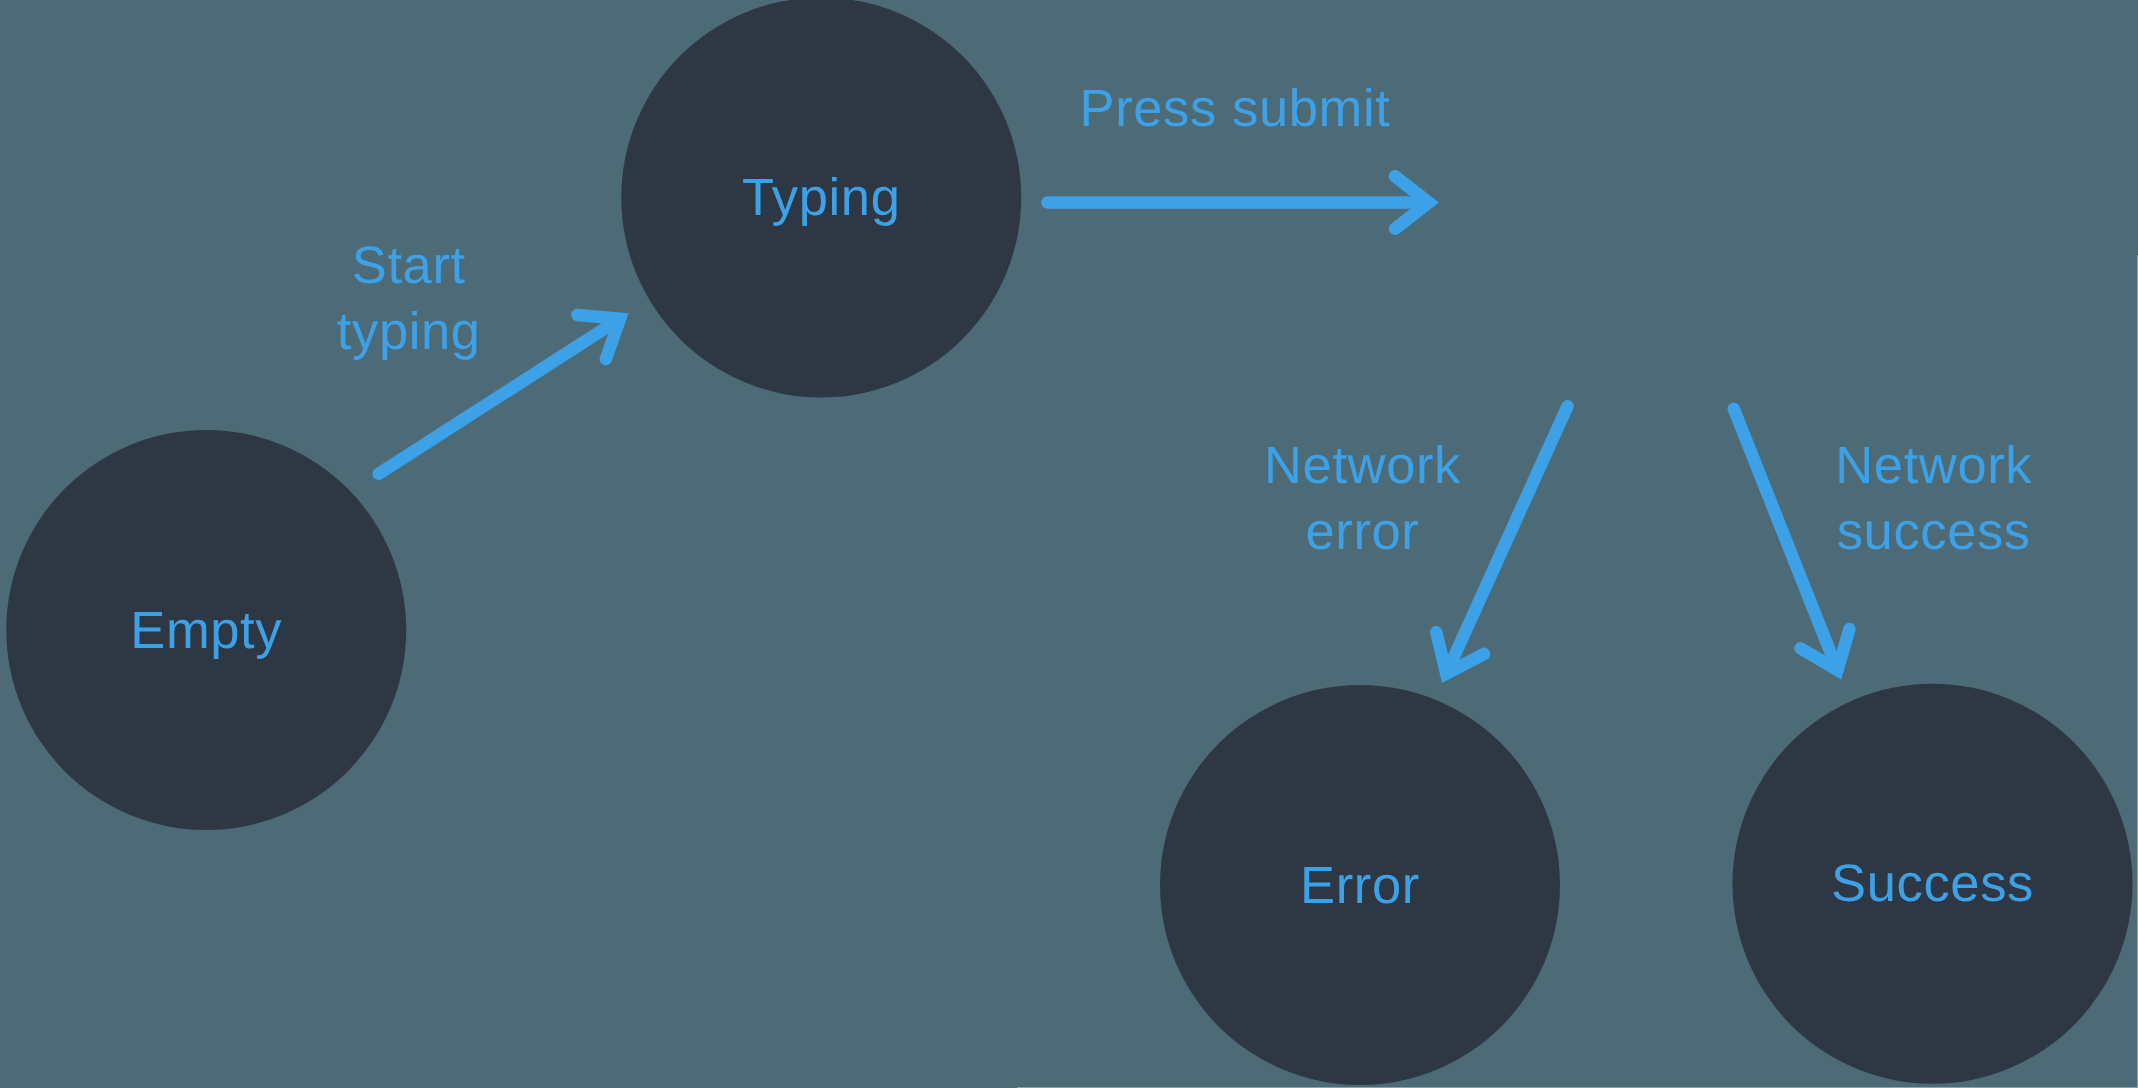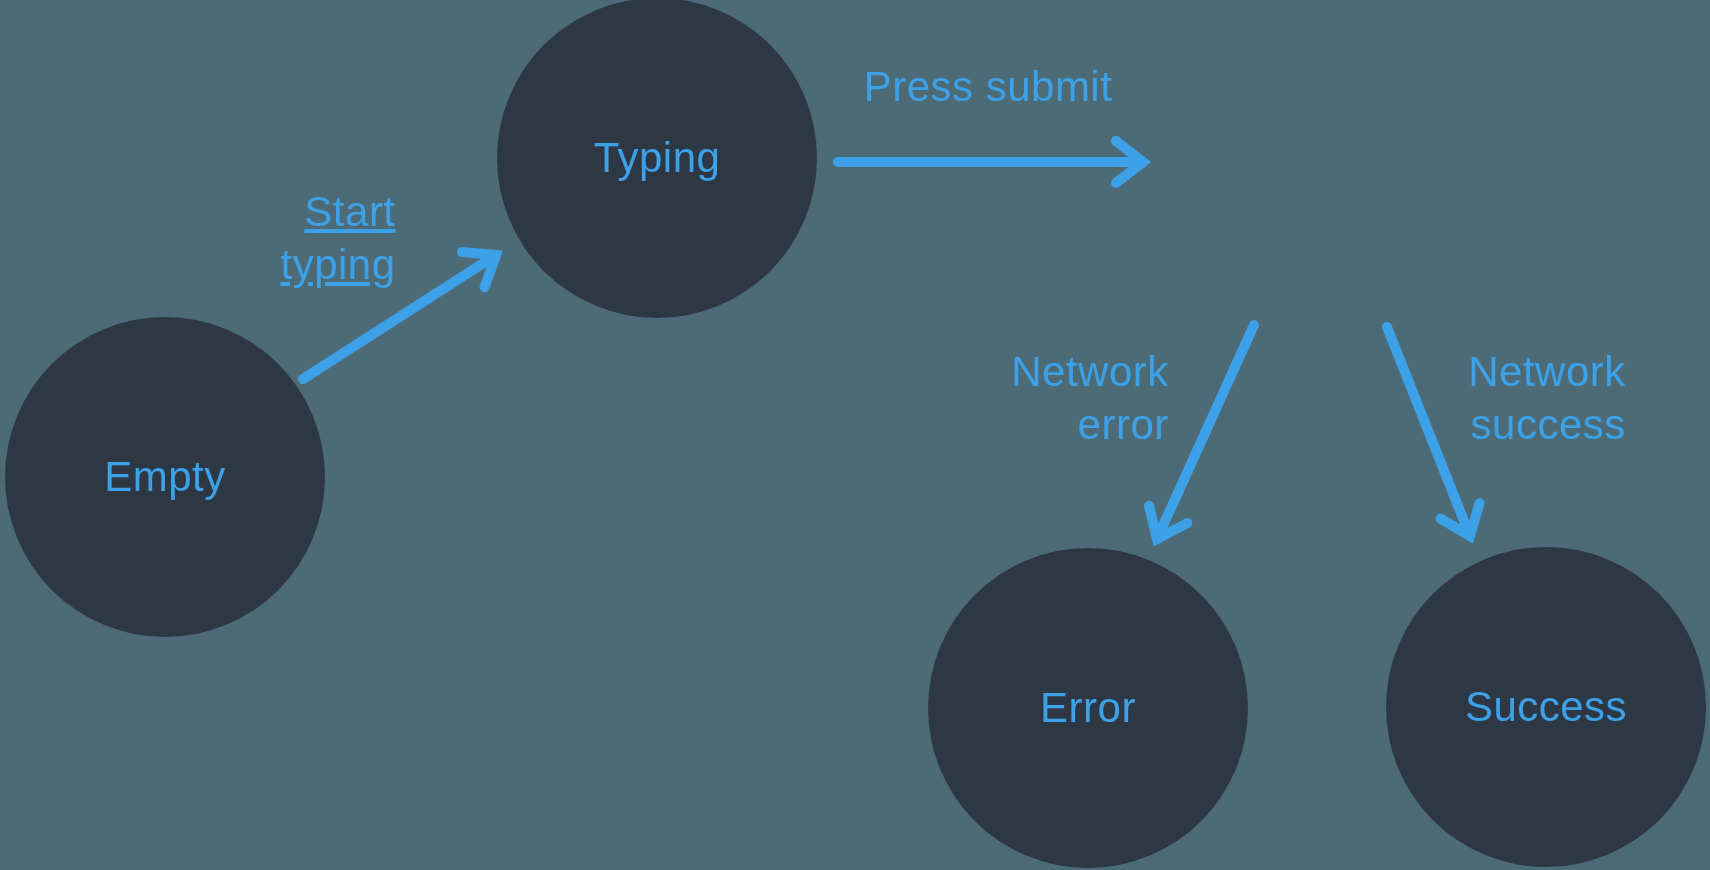--- a/index.html
+++ b/index.html
@@ -42,30 +42,30 @@
     text-align: center;
   }
   .edge-label {
     position: absolute;
     transform: translate(-50%, -50%);
     color: var(--accent);
     font-size: 42px;
     font-weight: 400;
     letter-spacing: 0.5px;
     line-height: 53px;
-    text-align: right;
+    text-align: center;
     white-space: pre-line;
   }
-  .node-empty      { left: 5px;    top: 317px; justify-content: center; }
+  .node-empty      { left: 5px;    top: 344px; justify-content: center; }
   .node-typing     { left: 497px;  top: -2px;  }
   .node-submitting { left: 1156px; top: 3px;   }
   .node-error      { left: 928px;  top: 548px; }
   .node-success    { left: 1386px; top: 547px; }
 
-  .label-start-typing    { left: 338px;  top: 238px; text-decoration: underline; }
+  .label-start-typing    { left: 327px;  top: 238px; }
   .label-press-submit    { left: 988px;  top: 86px;  }
   .label-network-error   { left: 1090px; top: 398px; }
   .label-network-success { left: 1547px; top: 398px; }
 
   .edge-line {
     stroke: var(--accent);
     stroke-width: 10;
     stroke-linecap: round;
     fill: none;
   }

